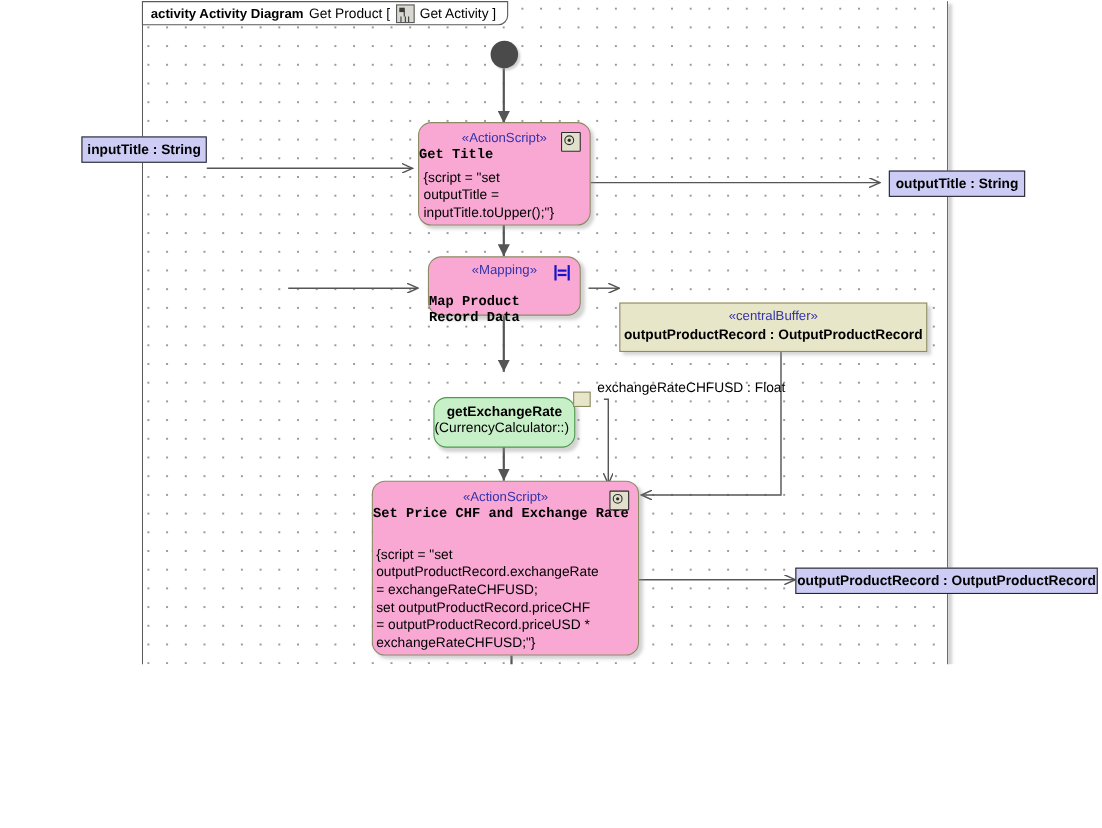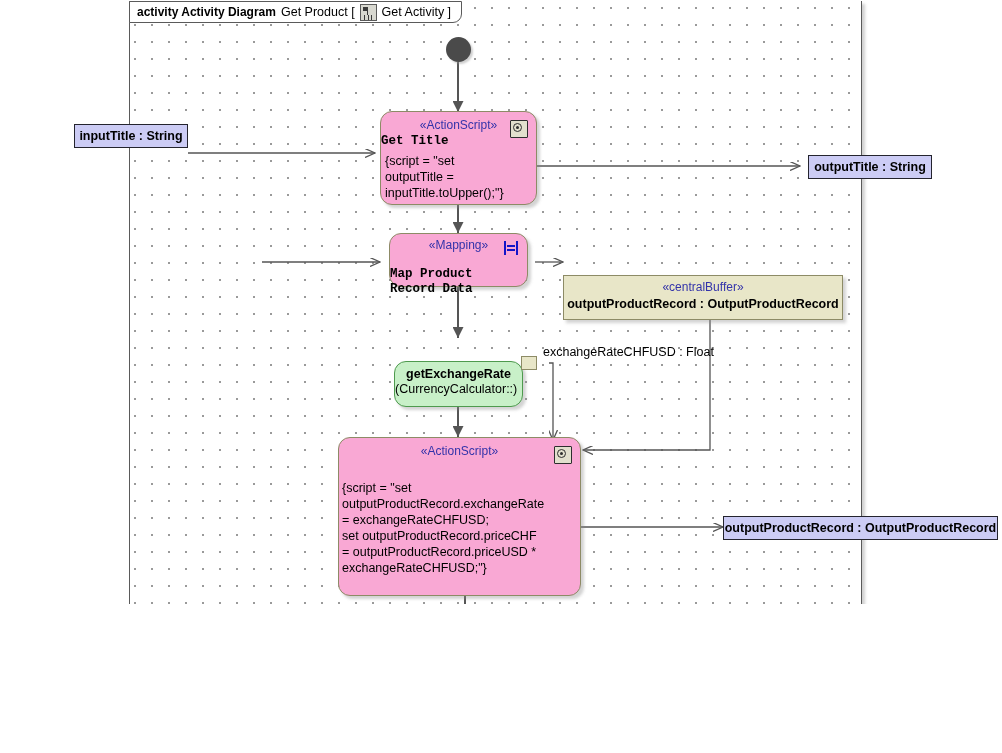--- a/index.html
+++ b/index.html
@@ -348,20 +348,21 @@
   <div class="node callbeh" style="left:394px; top:338px; width:129px; height:46px;margin-top:23px;">
     <div class="cb-name" style="margin-top:5px;">getExchangeRate</div>
     <div class="cb-sub" style="margin-top:1px;">(CurrencyCalculator::)</div>
   </div>
   <div class="pin" style="left:521px; top:356px;"></div>
   <div class="pinlabel" style="left:543px; top:345px;">exchangeRateCHFUSD : Float</div>
 
   <div class="node action" style="left:338px; top:437px; width:243px; height:159px;">
     <div class="as-icon" style="right:8px; top:8px;"></div>
     <div class="stereo" style="margin-top:6px;">«ActionScript»</div>
+    <div class="nodename" style="margin-top:2px;">Set Price CHF and Exchange Rate</div>
     <div class="script" style="margin:22px 0 0 3px;">{script = "set
 outputProductRecord.exchangeRate
  = exchangeRateCHFUSD;
 set outputProductRecord.priceCHF
 = outputProductRecord.priceUSD *
 exchangeRateCHFUSD;"}</div>
   </div>
 
   <div class="final-outer" style="left:453px; top:694px;"></div>
   <div class="final-inner" style="left:459px; top:700px;"></div>

